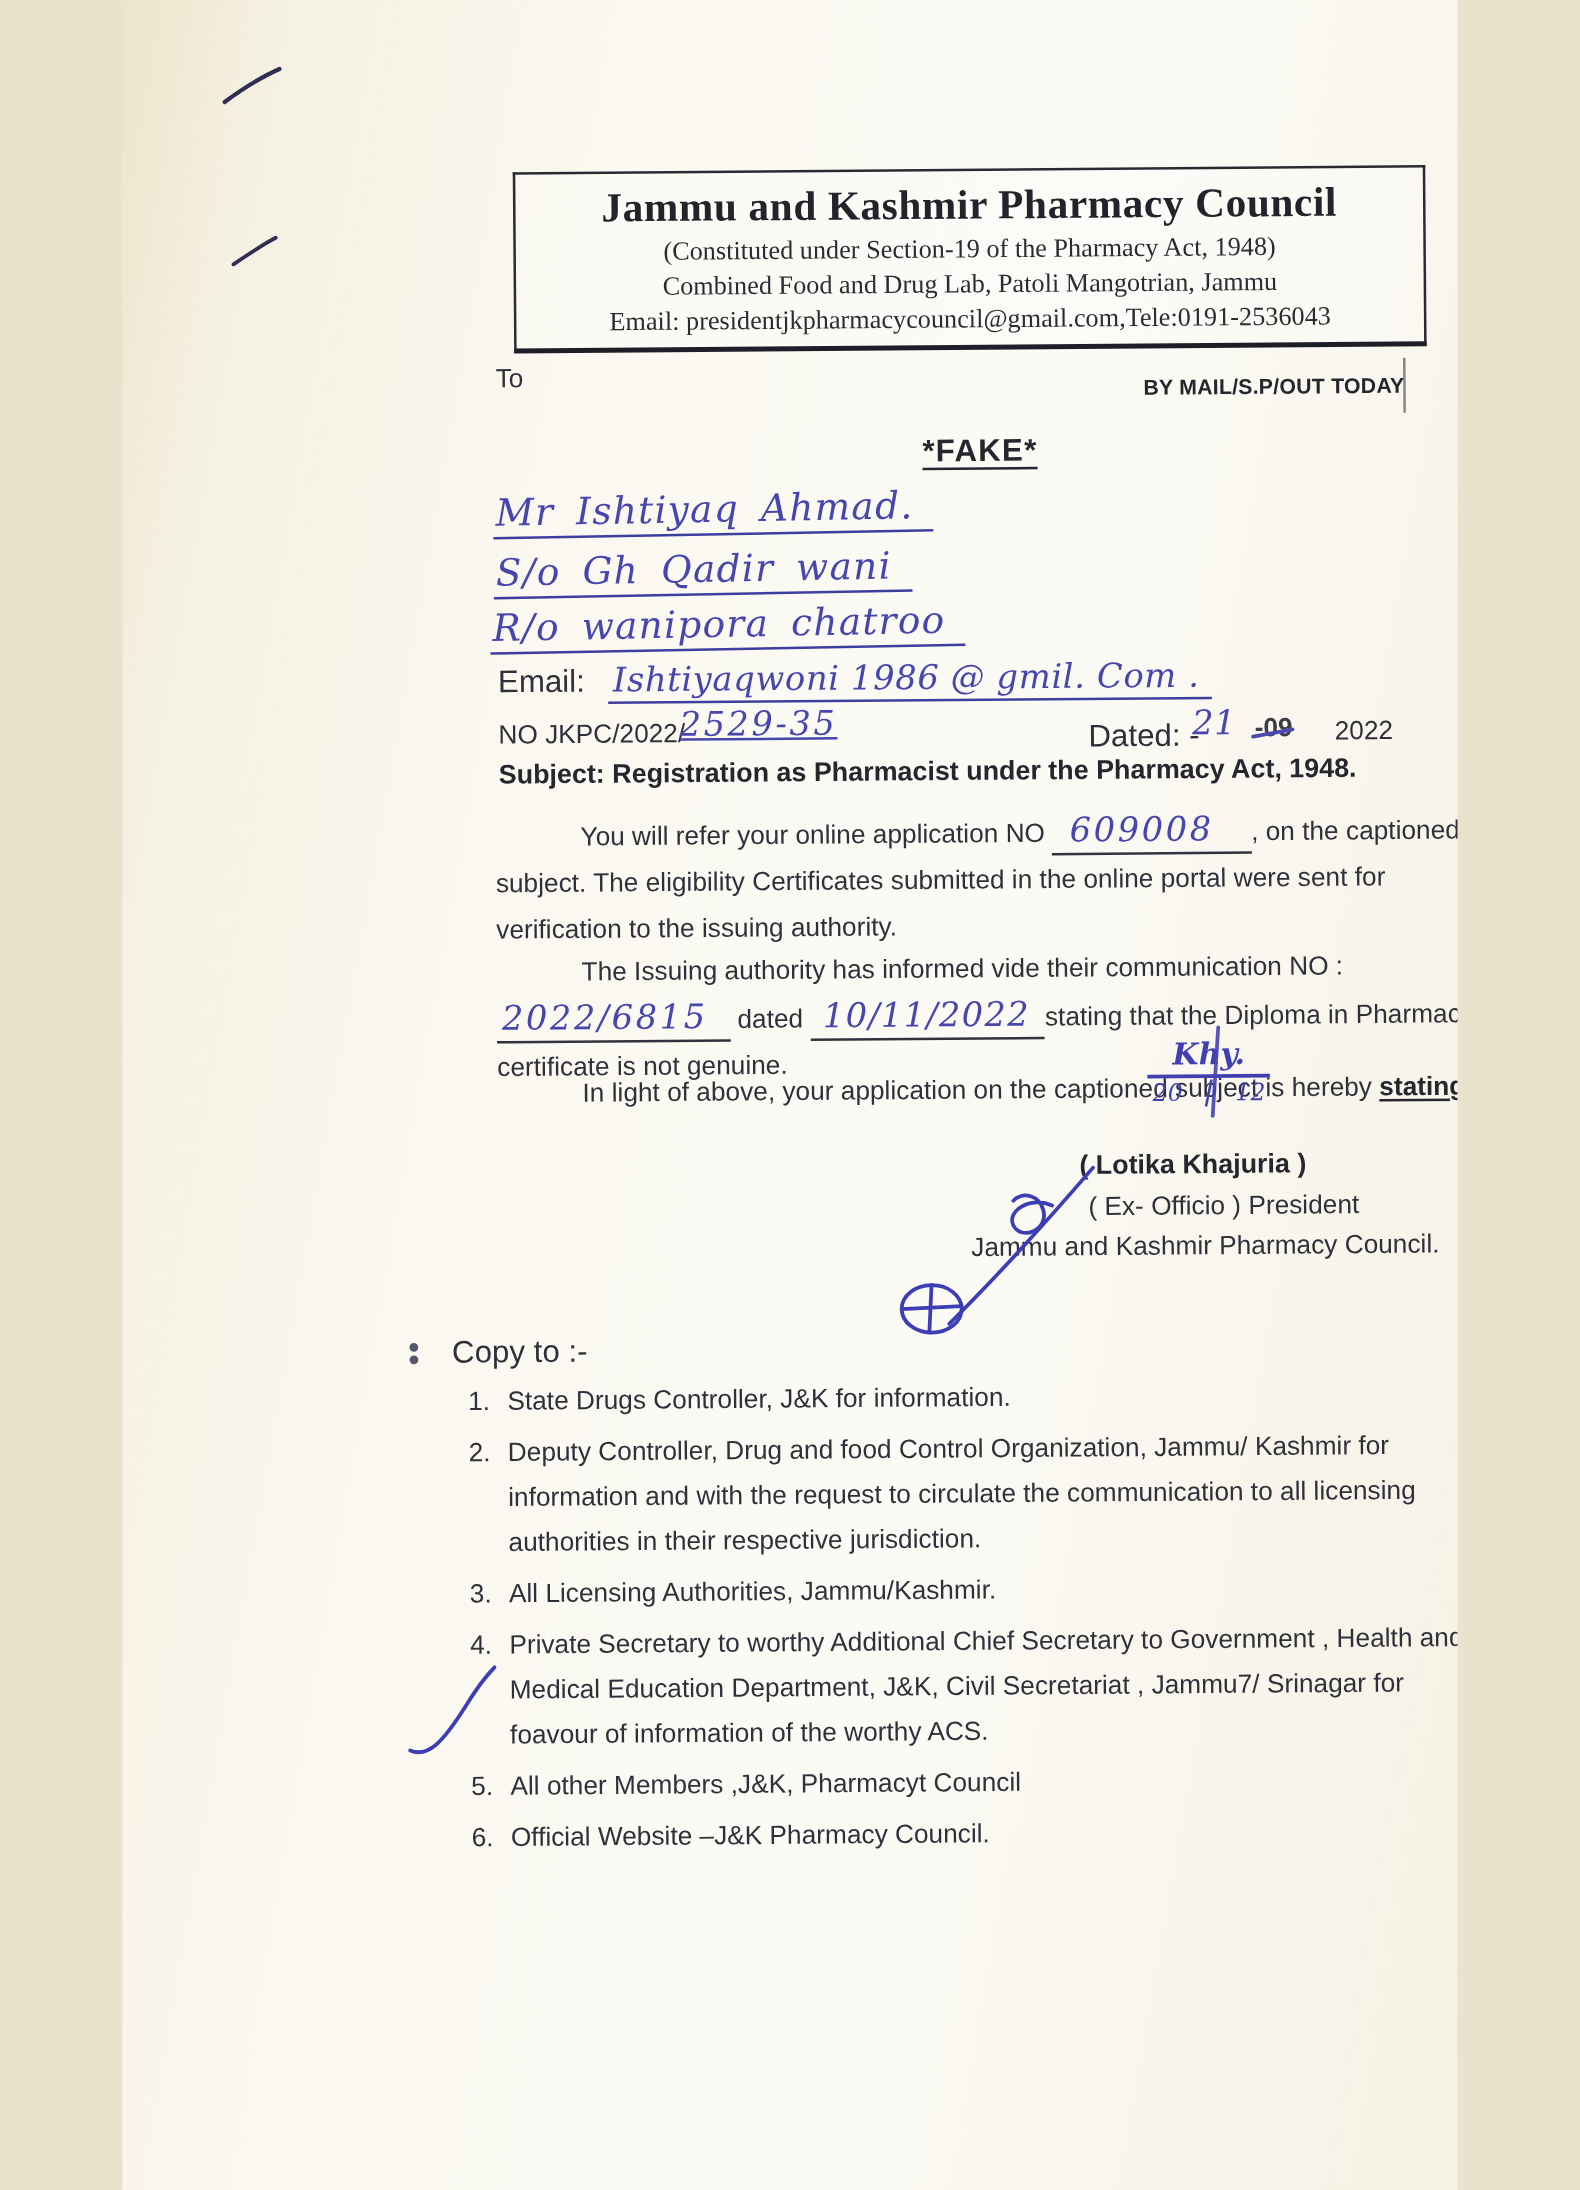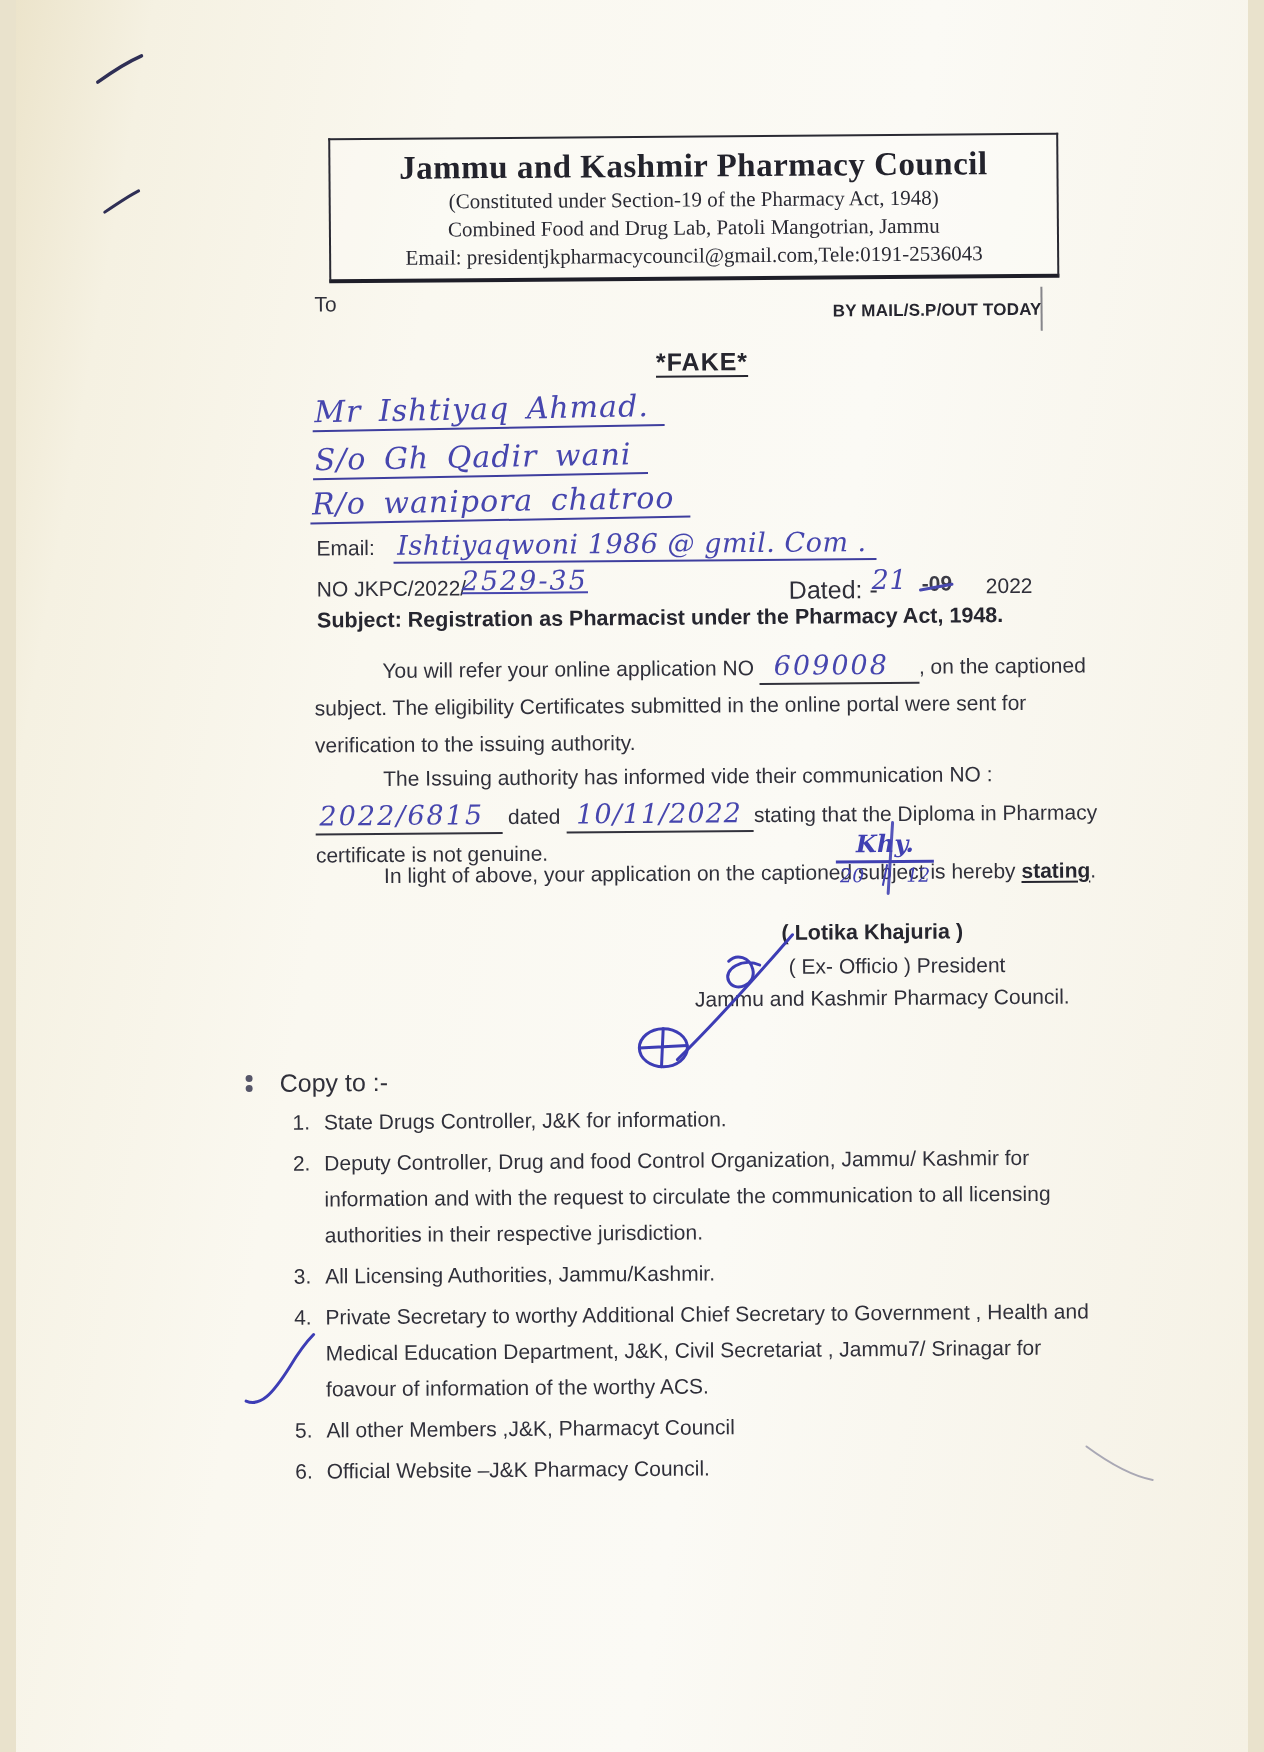--- a/index.html
+++ b/index.html
@@ -1,18 +1,18 @@
 <!DOCTYPE html>
 <html><head>
 <meta charset="utf-8">
 <style>
   html,body{margin:0;padding:0;background:#e9e2cc;}
   .page{
     position:relative;
-    width:1232px;height:1752px;
+    width:1068px;height:1752px;
     margin:0 auto;
     background:linear-gradient(100deg,#ece4cb 0%,#f5f1e2 9%,#faf8f0 30%,#fbfaf5 60%,#f5f1e4 100%);
     overflow:hidden;
     font-family:"Liberation Sans",sans-serif;
     color:#30303a;
   }
   .tilt{position:absolute;inset:0;transform:rotate(-0.45deg);}
   
   .hdr-box{
     position:absolute;left:318px;top:136px;width:714px;
@@ -81,21 +81,21 @@
     
     <div class="abs fake" style="left:560px;top:348px;width:260px;text-align:center;">*FAKE*</div>
 
     
     <div class="abs hw" style="left:300px;top:390px;"><span class="hw-line">Mr Ishtiyaq Ahmad.</span></div>
     <div class="abs hw" style="left:300px;top:438px;"><span class="hw-line">S/o Gh Qadir wani</span></div>
     <div class="abs hw" style="left:297px;top:482px;"><span class="hw-line">R/o wanipora chatroo</span></div>
 
     
     <div class="abs" style="left:303px;top:528px;">
-      <span class="printed" style="font-size:21px;">Email:</span>
+      <span class="printed" style="font-size:25px;">Email:</span>
       <span class="hw hw-mid hw-ul" style="margin-left:14px;">Ishtiyaqwoni 1986 @ gmil. Com .</span>
     </div>
 
     
     <div class="abs printed" style="left:303px;top:575px;font-size:21px;">NO JKPC/2022/</div>
     <div class="abs hw hw-mid" style="left:448px;top:564px;letter-spacing:2px;text-decoration:underline;">2529-35</div>
     <div class="abs printed" style="left:775px;top:577px;font-size:25px;">Dated: -</div>
     <div class="abs hw hw-mid" style="left:858px;top:566px;">21</div>
     <div class="abs month" style="left:908px;top:574px;font-size:21px;font-weight:bold;">-09</div>
     <div class="abs printed" style="left:972px;top:577px;font-size:21px;">2022</div>

